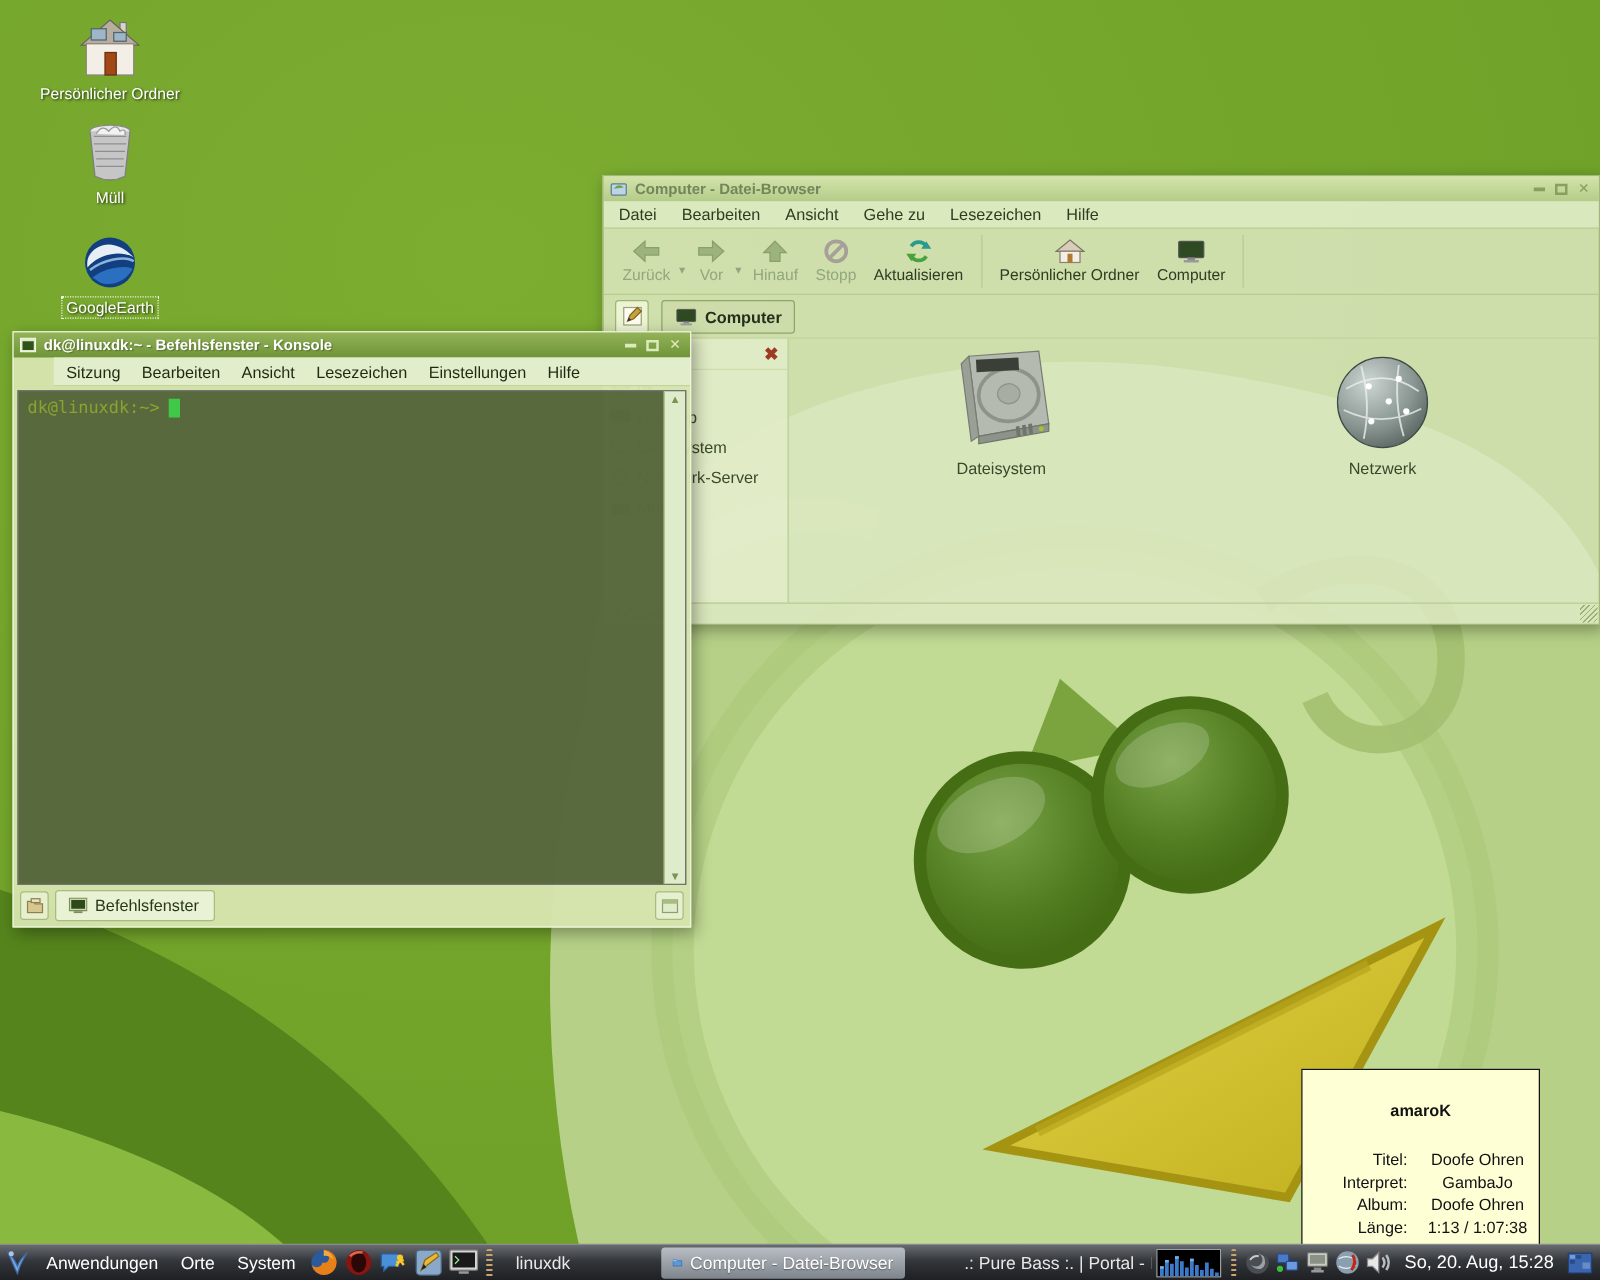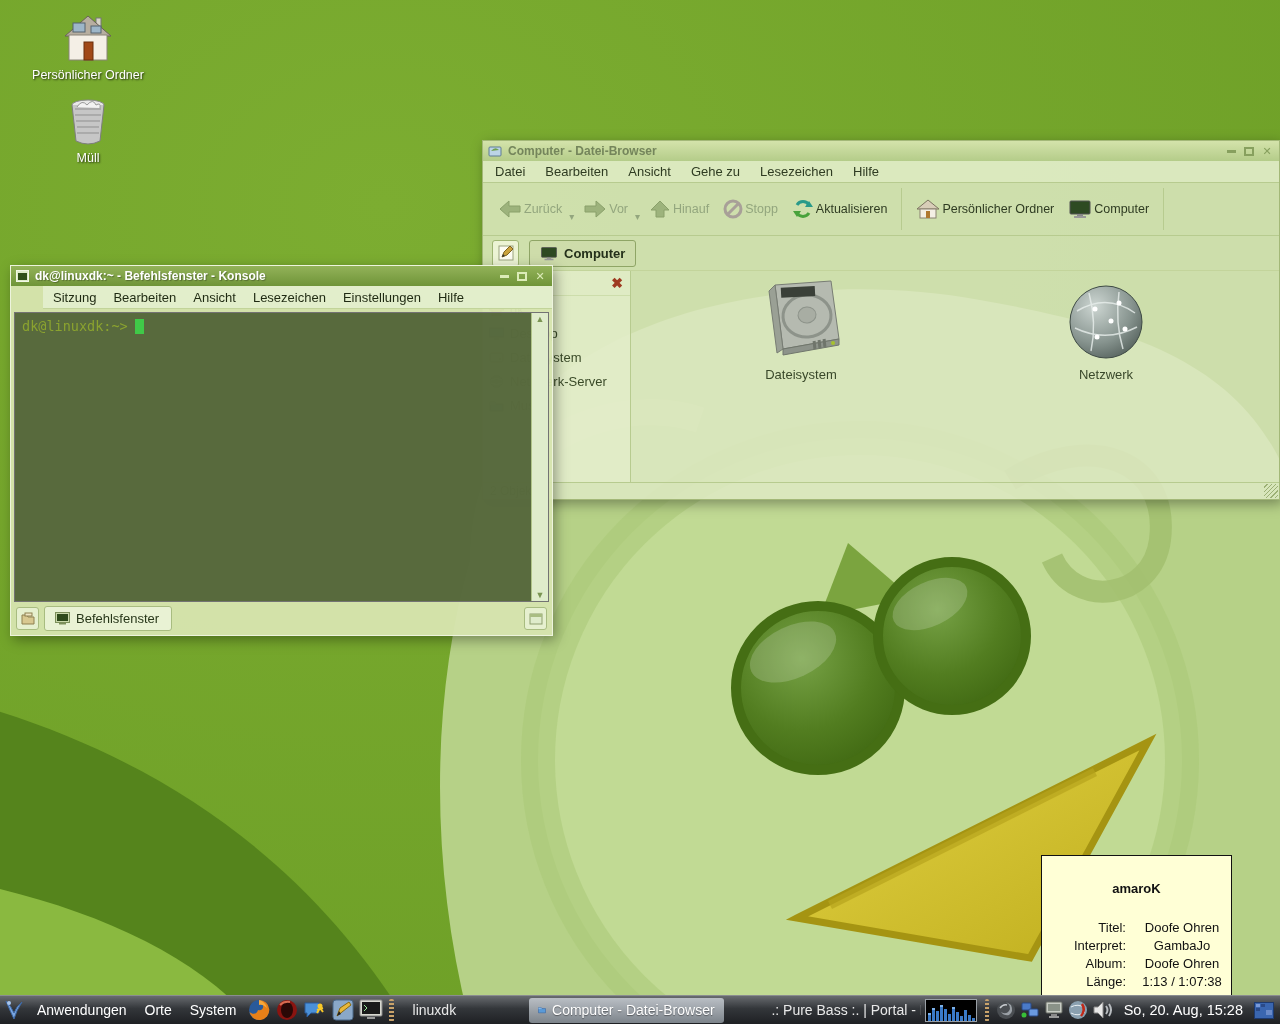--- a/index.html
+++ b/index.html
@@ -24,42 +24,42 @@
 
   
   #fb { left:482px; top:140px; width:798px; height:360px; background:rgba(223,233,197,.84); border:1px solid #a3b878; z-index:10; }
   #fb .titlebar { background:linear-gradient(#d4e3ab,#b4cc89); }
   #fb .wtitle { color:#74855b; }
   #fb .wbtn { color:#87a05e; }
   #fb .wbtn .minglyph { background:#87a05e; }
   #fb .wbtn .maxglyph { border:2px solid #87a05e; }
   .fb-menubar { height:22px; display:flex; align-items:center; gap:20px; padding:0 12px; font-size:13px; color:#2f3c22; border-bottom:1px solid #b7cb8f; background:rgba(230,240,205,.55); flex:0 0 auto; }
   .fb-toolbar { height:53px; display:flex; align-items:center; padding:0 8px; border-bottom:1px solid #b7cb8f; flex:0 0 auto; }
-  .tbtn { display:flex; align-items:center; justify-content:center; gap:2px; padding:2px 7px; font-size:12.5px; color:#2f3c22; }
+  .tbtn { display:flex; flex-direction:column; align-items:center; justify-content:center; gap:2px; padding:2px 7px; font-size:12.5px; color:#2f3c22; }
   .tbtn.disabled { color:#93a67e; }
   .chev { font-size:10px; color:#93a67e; padding:14px 2px 0 0; }
   .vsep { width:1px; height:42px; background:#b7cb8f; margin:0 7px; }
   .fb-locbar { height:35px; display:flex; align-items:center; gap:10px; padding:0 9px; border-bottom:1px solid #c3d49b; flex:0 0 auto; }
   .locbtn-edit { width:27px; height:27px; border:1px solid #9fb573; border-radius:3px; background:rgba(238,246,216,.9); display:flex; align-items:center; justify-content:center; }
   .locbtn-computer { height:27px; border:1px solid #8fa566; border-radius:3px; background:rgba(205,220,170,.9); display:flex; align-items:center; gap:6px; padding:0 10px; font-size:13px; font-weight:bold; color:#24301a; }
   .fb-body { flex:1; display:flex; min-height:0; }
   .fb-side { width:148px; border-right:1px solid #b7cb8f; background:rgba(228,238,202,.8); display:flex; flex-direction:column; }
   .side-head { height:25px; display:flex; align-items:center; padding:0 7px; font-size:13px; color:#8c9c74; border-bottom:1px solid #cdddab; }
   .side-head .spacer { flex:1; }
   .side-x { color:#9e3a20; font-weight:bold; font-size:14px; }
   .side-list { flex:1; padding:6px 4px; display:flex; flex-direction:column; gap:9px; font-size:13px; color:#3a4a28; }
   .side-item { display:flex; align-items:center; gap:6px; padding-left:2px; white-space:nowrap; }
   .fb-main { flex:1; position:relative; }
   .file-item { position:absolute; width:150px; display:flex; flex-direction:column; align-items:center; gap:6px; font-size:13px; color:#39482a; text-align:center; }
   .fb-status { height:17px; border-top:1px solid #b7cb8f; display:flex; align-items:center; padding:0 7px; font-size:12px; color:#49593a; position:relative; flex:0 0 auto; }
   .grip { position:absolute; right:1px; bottom:1px; width:14px; height:14px;
           background:repeating-linear-gradient(135deg, transparent 0 2px, #9cb074 2px 3px); }
 
   
-  #kon { left:10px; top:265px; width:543px; height:371px; background:rgba(214,228,175,.96); border:1px solid #edf4dd; z-index:20; }
+  #kon { left:10px; top:265px; width:543px; height:477px; background:rgba(214,228,175,.96); border:1px solid #edf4dd; z-index:20; }
   #kon .titlebar { background:linear-gradient(#93b259,#6f9438); }
   #kon .wtitle { color:#fff; text-shadow:1px 1px 1px rgba(0,0,0,.3); }
   #kon .wbtn { color:#dcebb8; }
   #kon .wbtn .minglyph { background:#dcebb8; }
   #kon .wbtn .maxglyph { border:2px solid #dcebb8; }
   .kon-menubar { height:23px; display:flex; align-items:center; gap:17px; padding:0 10px; font-size:13px; color:#1f2a12; background:#e2eecb; border-bottom:1px solid #c2d49a; flex:0 0 auto;margin-left:32px; }
   .term-wrap { flex:1; margin:3px; border:1px solid #737373; display:flex; min-height:0; background:rgba(24,44,4,.66);gap:36px; }
   .term-text { flex:1; padding:5px 7px; font-family:"DejaVu Sans Mono", monospace; font-size:13.5px; color:#8ba32f; }
   .cursor { display:inline-block; width:9px; height:15px; background:#40c948; vertical-align:text-bottom; margin-left:7px; }
   .term-scroll { width:17px; background:#dfeccb; border-left:1px solid #b0c488; display:flex; flex-direction:column; justify-content:space-between; align-items:center; padding:1px 0; font-size:9px; color:#7a9452; }
@@ -147,20 +147,29 @@
   <div class="desk-icon" style="left:22px; top:97px;">
     <svg width="46" height="48" viewBox="0 0 46 48">
       <ellipse cx="23" cy="8" rx="16" ry="5" fill="#e8e8e8" stroke="#888"></ellipse>
       <path d="M 7,8 L 11,44 Q 23,50 35,44 L 39,8" fill="#c6c6c6" stroke="#7e7e7e"></path>
       <path d="M 10,12 L 36,12 M 10,18 L 36,18 M 11,24 L 35,24 M 12,30 L 34,30 M 12,36 L 34,36" stroke="#8f8f8f" fill="none"></path>
       <path d="M 12,10 q 5,-8 10,-2 q 6,-7 9,0 q 5,-3 4,3" fill="#f2f2f2" stroke="#999"></path>
     </svg>
     <span class="lbl">Müll</span>
   </div>
 
+  <div class="desk-icon selected" style="left:22px; top:188px;">
+    <svg width="44" height="44" viewBox="0 0 44 44">
+      <circle cx="22" cy="22" r="20" fill="#123f80"></circle>
+      <path d="M 4,26 C 14,14 32,12 41,18 C 34,10 22,4 12,10 C 5,14 3,20 4,26 Z" fill="#e8eef6"></path>
+      <path d="M 8,34 C 18,26 34,24 40,27 C 36,36 24,42 14,38 Z" fill="#2a6fc0"></path>
+      <path d="M 6,28 C 16,20 34,16 41,21" stroke="#8db2dd" stroke-width="2" fill="none"></path>
+    </svg>
+    <span class="lbl">GoogleEarth</span>
+  </div>
 
   <div id="fb" class="window">
     <div class="titlebar">
       <svg width="14" height="14" viewBox="0 0 14 14">
         <rect x="1" y="3" width="12" height="9" rx="1" fill="#bcd4e6" stroke="#5f7d93"></rect>
         <path d="M 3,7 Q 7,2 11,6" fill="#6fa14e"></path>
       </svg>
       <span class="wtitle">Computer - Datei-Browser</span>
       <div class="winbtns">
         <span class="wbtn">

